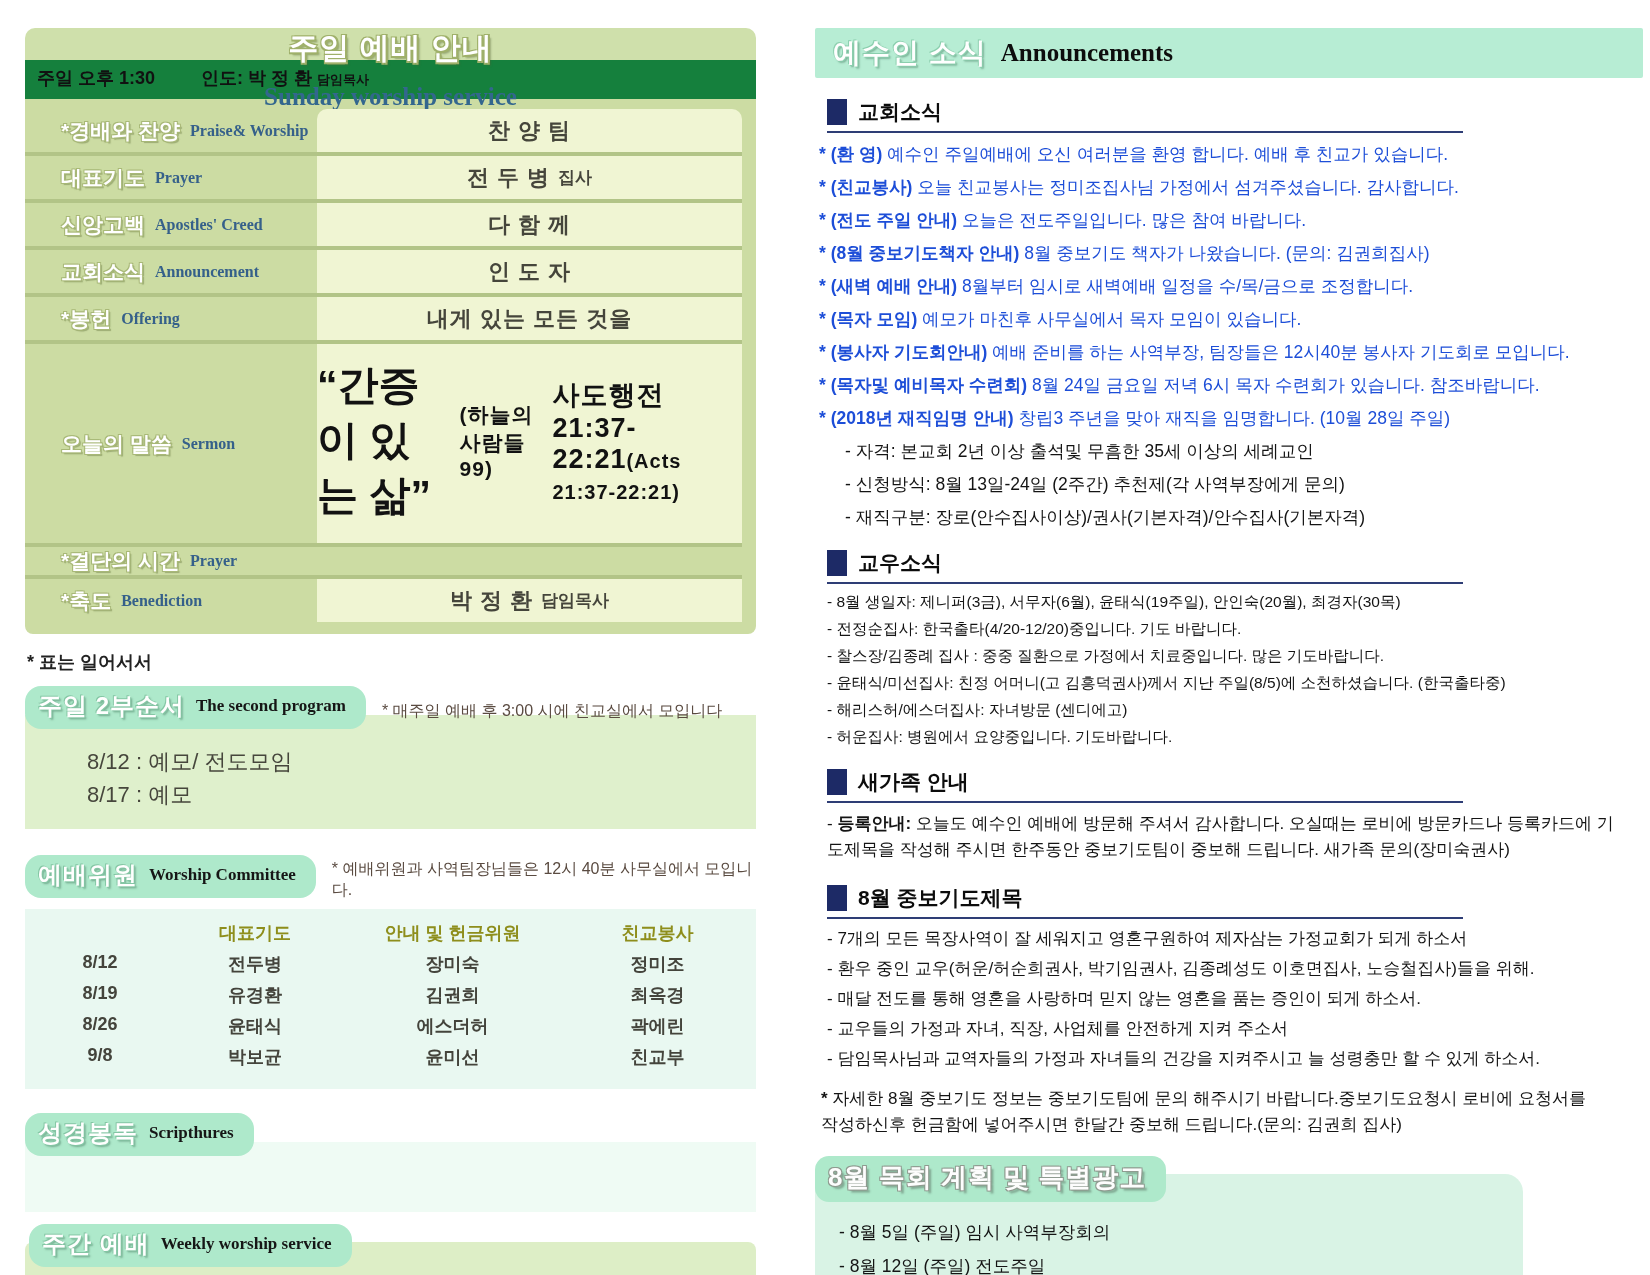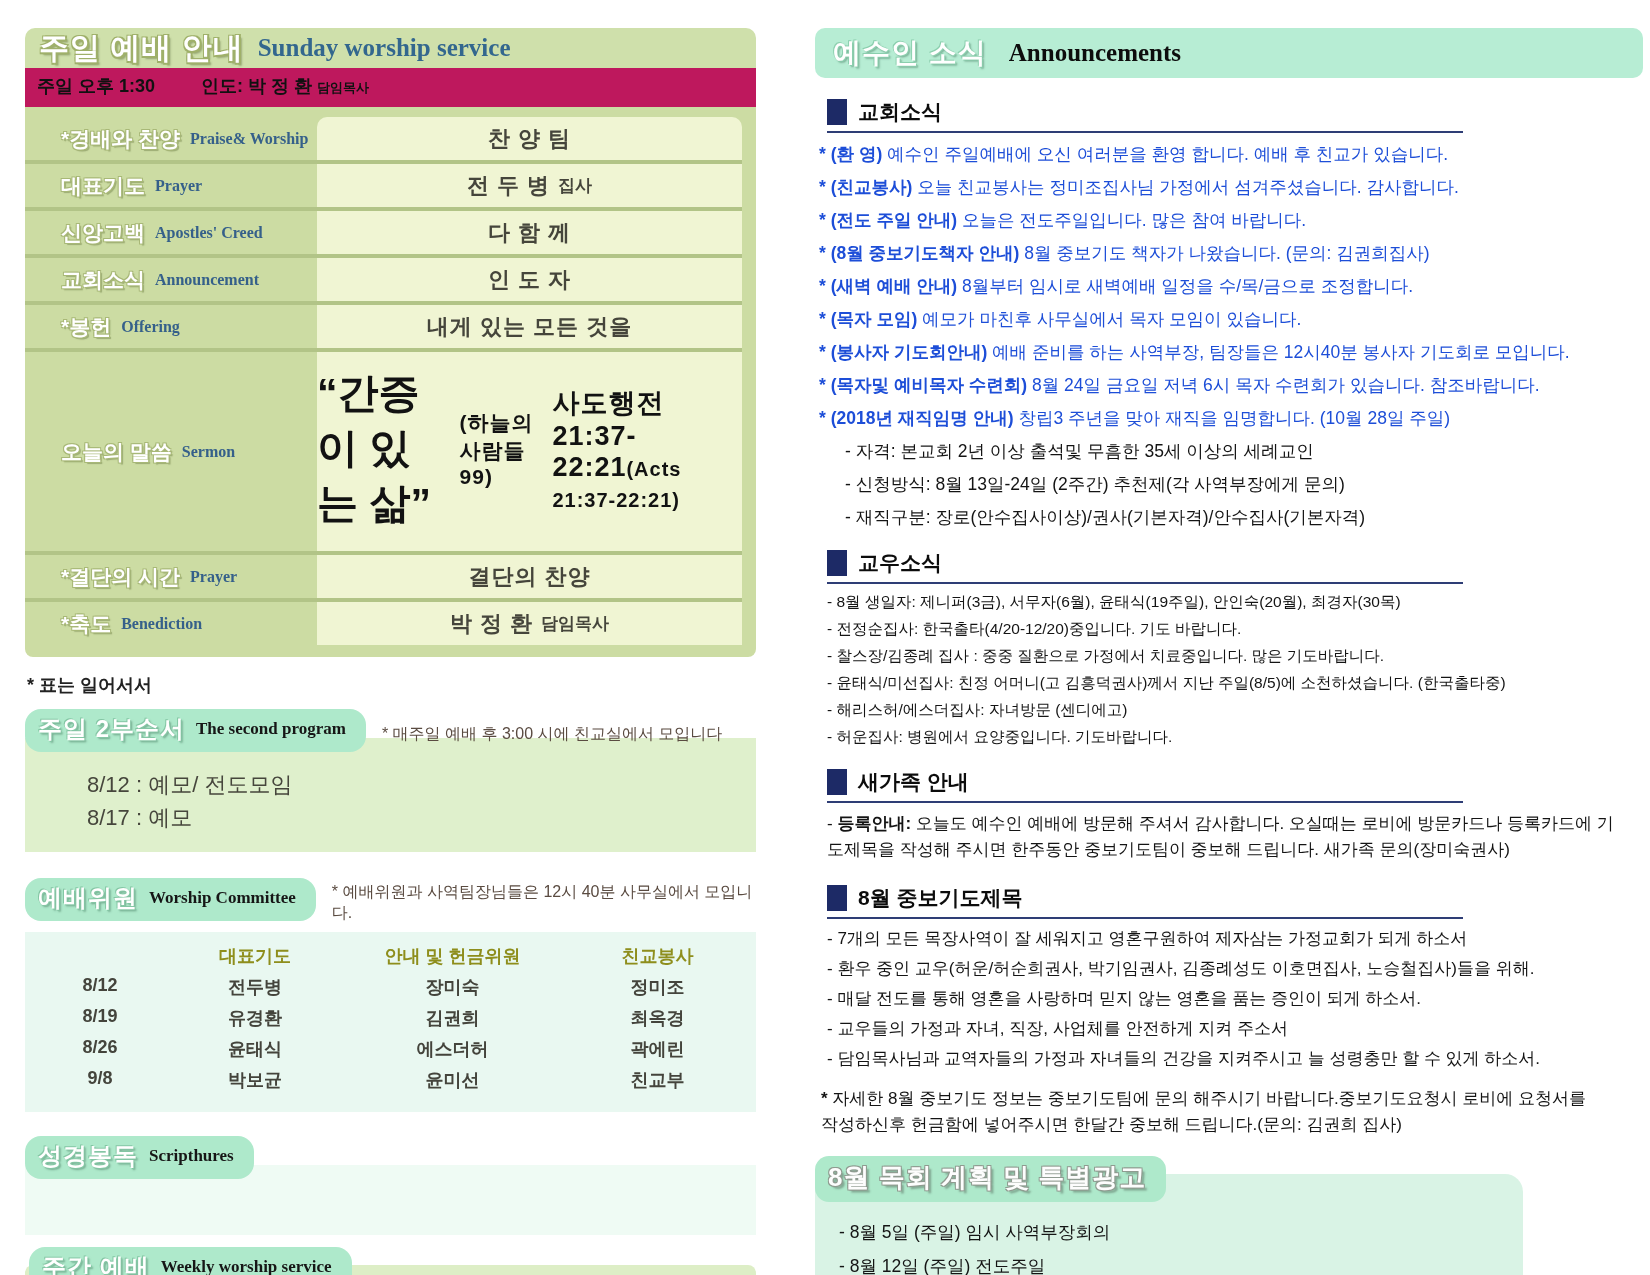--- a/index.html
+++ b/index.html
@@ -7,30 +7,30 @@
     width:1650px; height:1275px; position:relative; background:#ffffff;
     font-family:"Liberation Sans", sans-serif; color:#141414;
     -webkit-font-smoothing:antialiased; overflow:hidden;
   }
   .serif { font-family:"Liberation Serif", serif; }
 
   
   .left-col { position:absolute; left:25px; top:28px; width:731px; }
 
   .lw-head {
-    background:#cfe0ab; border-radius:10px 10px 0 0; height:40px;
-    display:flex; align-items:center; gap:14px; padding:0 14px;
+    background:#cfe0ab; border-radius:10px 10px 0 0; height:32px;
+    display:flex; align-items:center; gap:14px; padding:0 14px;flex-direction:column;
   }
   .big-ko {
     font-size:30px; font-weight:bold; color:#ffffff; letter-spacing:1px;
     text-shadow:2px 2px 0 #9fb06a,-1px -1px 0 #9fb06a,2px -1px 0 #9fb06a,-1px 2px 0 #9fb06a,3px 3px 2px rgba(80,95,50,.45);
   }
   .head-en { font-size:25px; font-weight:bold; color:#33678e; }
   .lw-sub {
-    background:#be185d; padding:6px 12px 9px; font-size:18px; font-weight:bold; color:#111;
+    background:#15803d; padding:6px 12px 9px; font-size:18px; font-weight:bold; color:#111;
     display:flex; gap:46px; align-items:baseline;
   }
   .role-small { font-size:13px; font-weight:bold; margin-left:5px; }
 
   .lw-table { background:#ccdca3; border-radius:0 0 8px 8px; padding:10px 14px 12px 0; }
   .order-row { display:flex; align-items:stretch; border-bottom:4px solid #b2c487; }
   .order-row:last-child { border-bottom:none; }
   .order-label { width:292px; display:flex; align-items:center; gap:10px; padding-left:36px; box-sizing:border-box;text-align:right; }
   .lab-ko {
     font-size:21px; font-weight:bold; color:#fff; white-space:nowrap;
@@ -81,22 +81,22 @@
   }
   .weekly-badge { position:absolute; top:-18px; left:4px; }
   .engr {
     color:#fdfdfd; font-weight:bold;
     text-shadow:1px 1px 0 #8f9b90,-1px -1px 0 #8f9b90,1px -1px 0 #8f9b90,-1px 1px 0 #8f9b90,3px 3px 2px rgba(60,70,60,.4);
   }
 
   
   .right-col { position:absolute; left:815px; top:28px; width:828px; }
   .banner {
-    background:#b7edd4; border-radius:10px; height:50px; display:flex; align-items:center;
-    gap:22px; padding:0 18px;
+    background:#b7edd4; border-radius:2px; height:50px; display:flex; align-items:center;
+    gap:14px; padding:0 18px;
   }
   .banner-ko {
     font-size:28px; font-weight:bold; color:#fff; letter-spacing:1px;
     text-shadow:1px 1px 0 #8bcfae,-1px -1px 0 #8bcfae,2px 2px 2px rgba(70,120,95,.55);
   }
   .banner-en { font-family:"Liberation Serif", serif; font-size:25px; font-weight:bold; color:#0d0d0d; }
 
   .sec-title {
     display:flex; align-items:center; gap:11px; margin:20px 0 8px 12px;
     border-bottom:2px solid #2e3d75; padding-bottom:5px; width:636px;
@@ -200,23 +200,20 @@
         <div class="sermon-title">“간증이 있는 삶”</div>
         <div class="sermon-sub">(하늘의 사람들 99)</div>
         <div class="sermon-scripture"><span>사도행전 21:37-22:21</span><span class="acts">(Acts 21:37-22:21)</span></div>
       </div>
     </div>
 
     <div class="order-row">
       <div class="order-label">
           <span class="lab-ko">*결단의 시간</span>
           <span class="lab-en">Prayer</span>
-        </div>
-      <div class="order-value">
-          <span>결단의 찬양</span>
         </div>
     </div>
 
     <div class="order-row">
       <div class="order-label">
           <span class="lab-ko">*축도</span>
           <span class="lab-en">Benediction</span>
         </div>
       <div class="order-value">
           <span>박 정 환</span>

